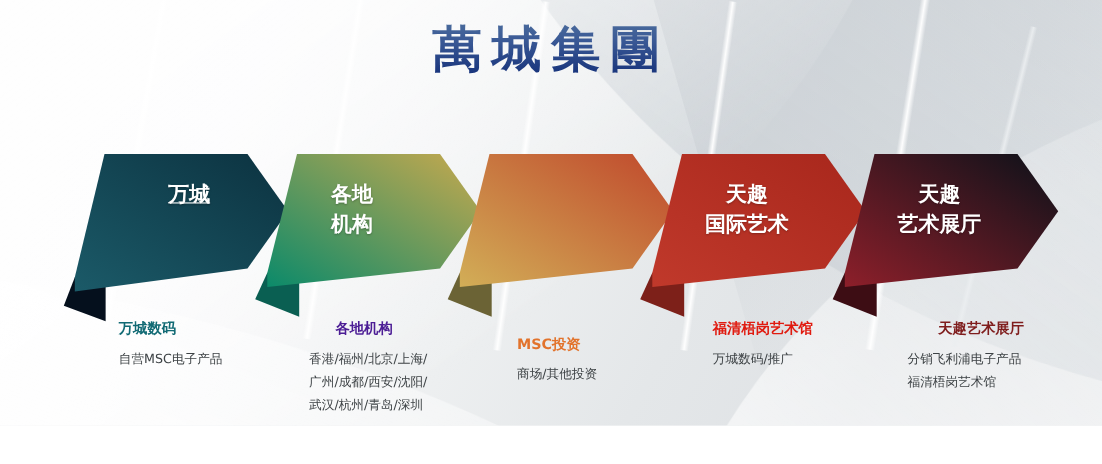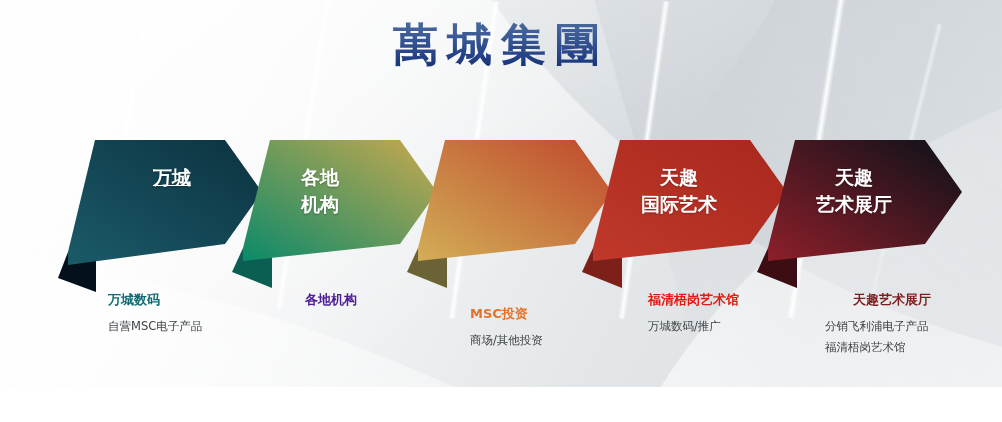--- a/index.html
+++ b/index.html
@@ -216,20 +216,26 @@
   </div>
 
   <div class="caption" style="left:108px; top:292px;">
     <div class="cap-title" id="ct0" style="color: rgb(17, 106, 116);">万城数码</div>
     <div id="cl0">
         <div class="cap-line">自营MSC电子产品</div>
       </div>
   </div>
   <div class="caption" style="left:281px; top:292px;">
     <div class="cap-title" id="ct1" style="color: #4c1d95; margin-left: 24px;">各地机构</div>
+    <div id="cl1">
+        <div class="cap-line">香港/福州/北京/上海/</div>
+        <div class="cap-line">广州/成都/西安/沈阳/</div>
+        <div class="cap-line">武汉/杭州/青岛/深圳</div>
+        <div class="cap-line">…</div>
+      </div>
   </div>
   <div class="caption" style="left:470px; top:306px;">
     <div class="cap-title" id="ct2" style="color: rgb(226, 115, 44);">MSC投资</div>
     <div id="cl2">
         <div class="cap-line">商场/其他投资</div>
       </div>
   </div>
   <div class="caption" style="left:648px; top:292px;">
     <div class="cap-title" id="ct3" style="color: rgb(224, 27, 16);">福清梧岗艺术馆</div>
     <div id="cl3">

